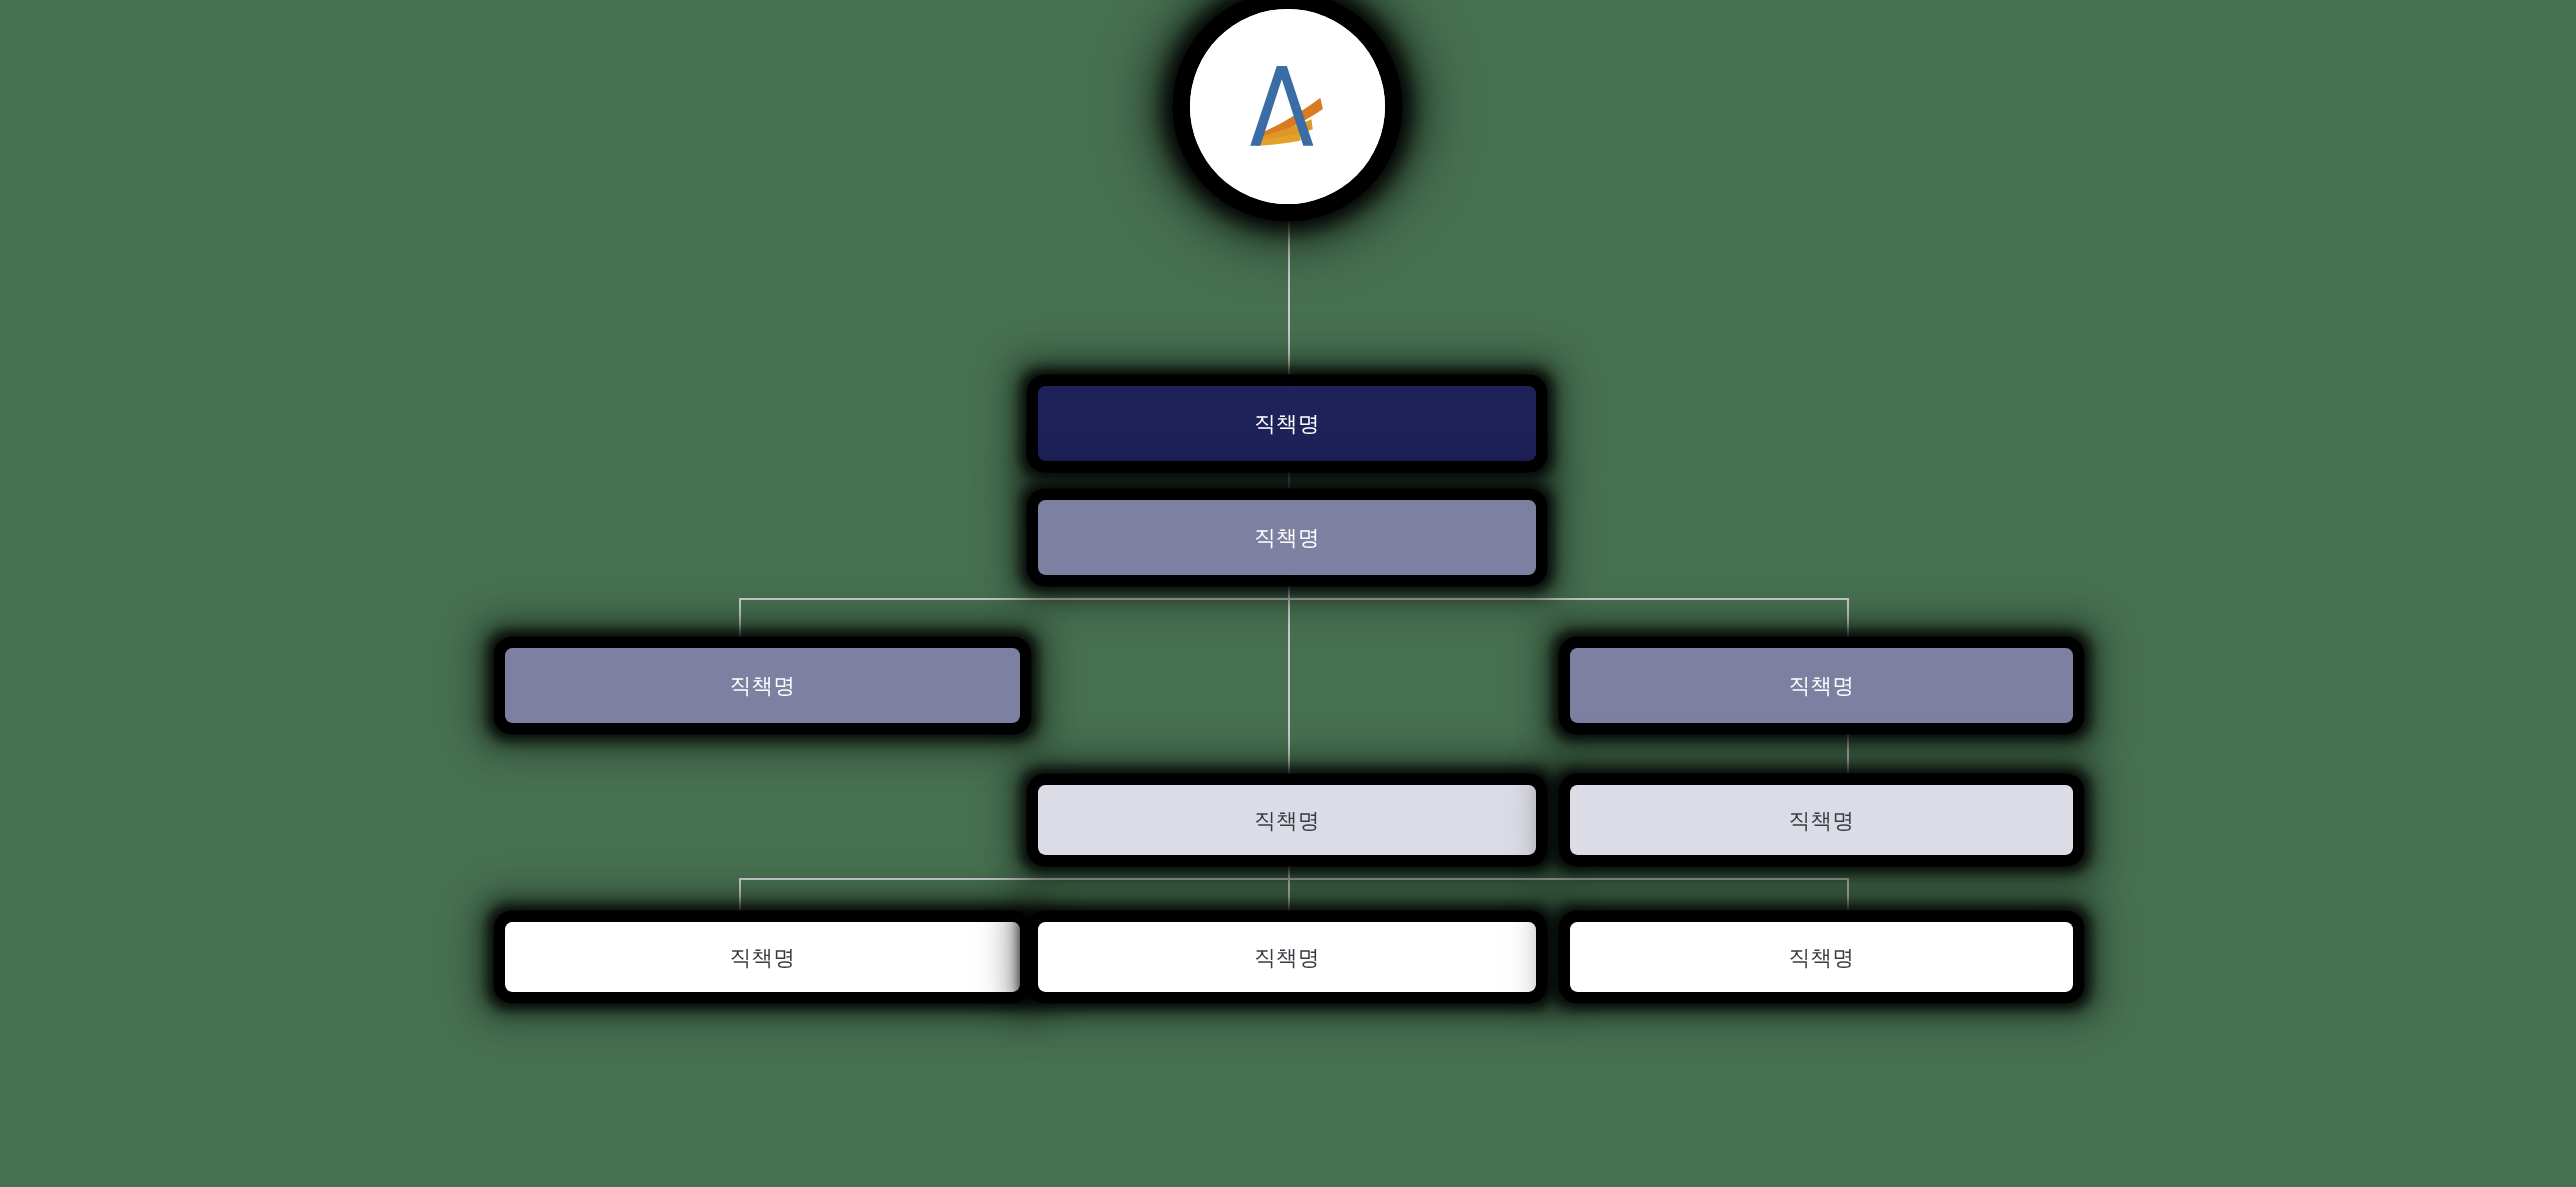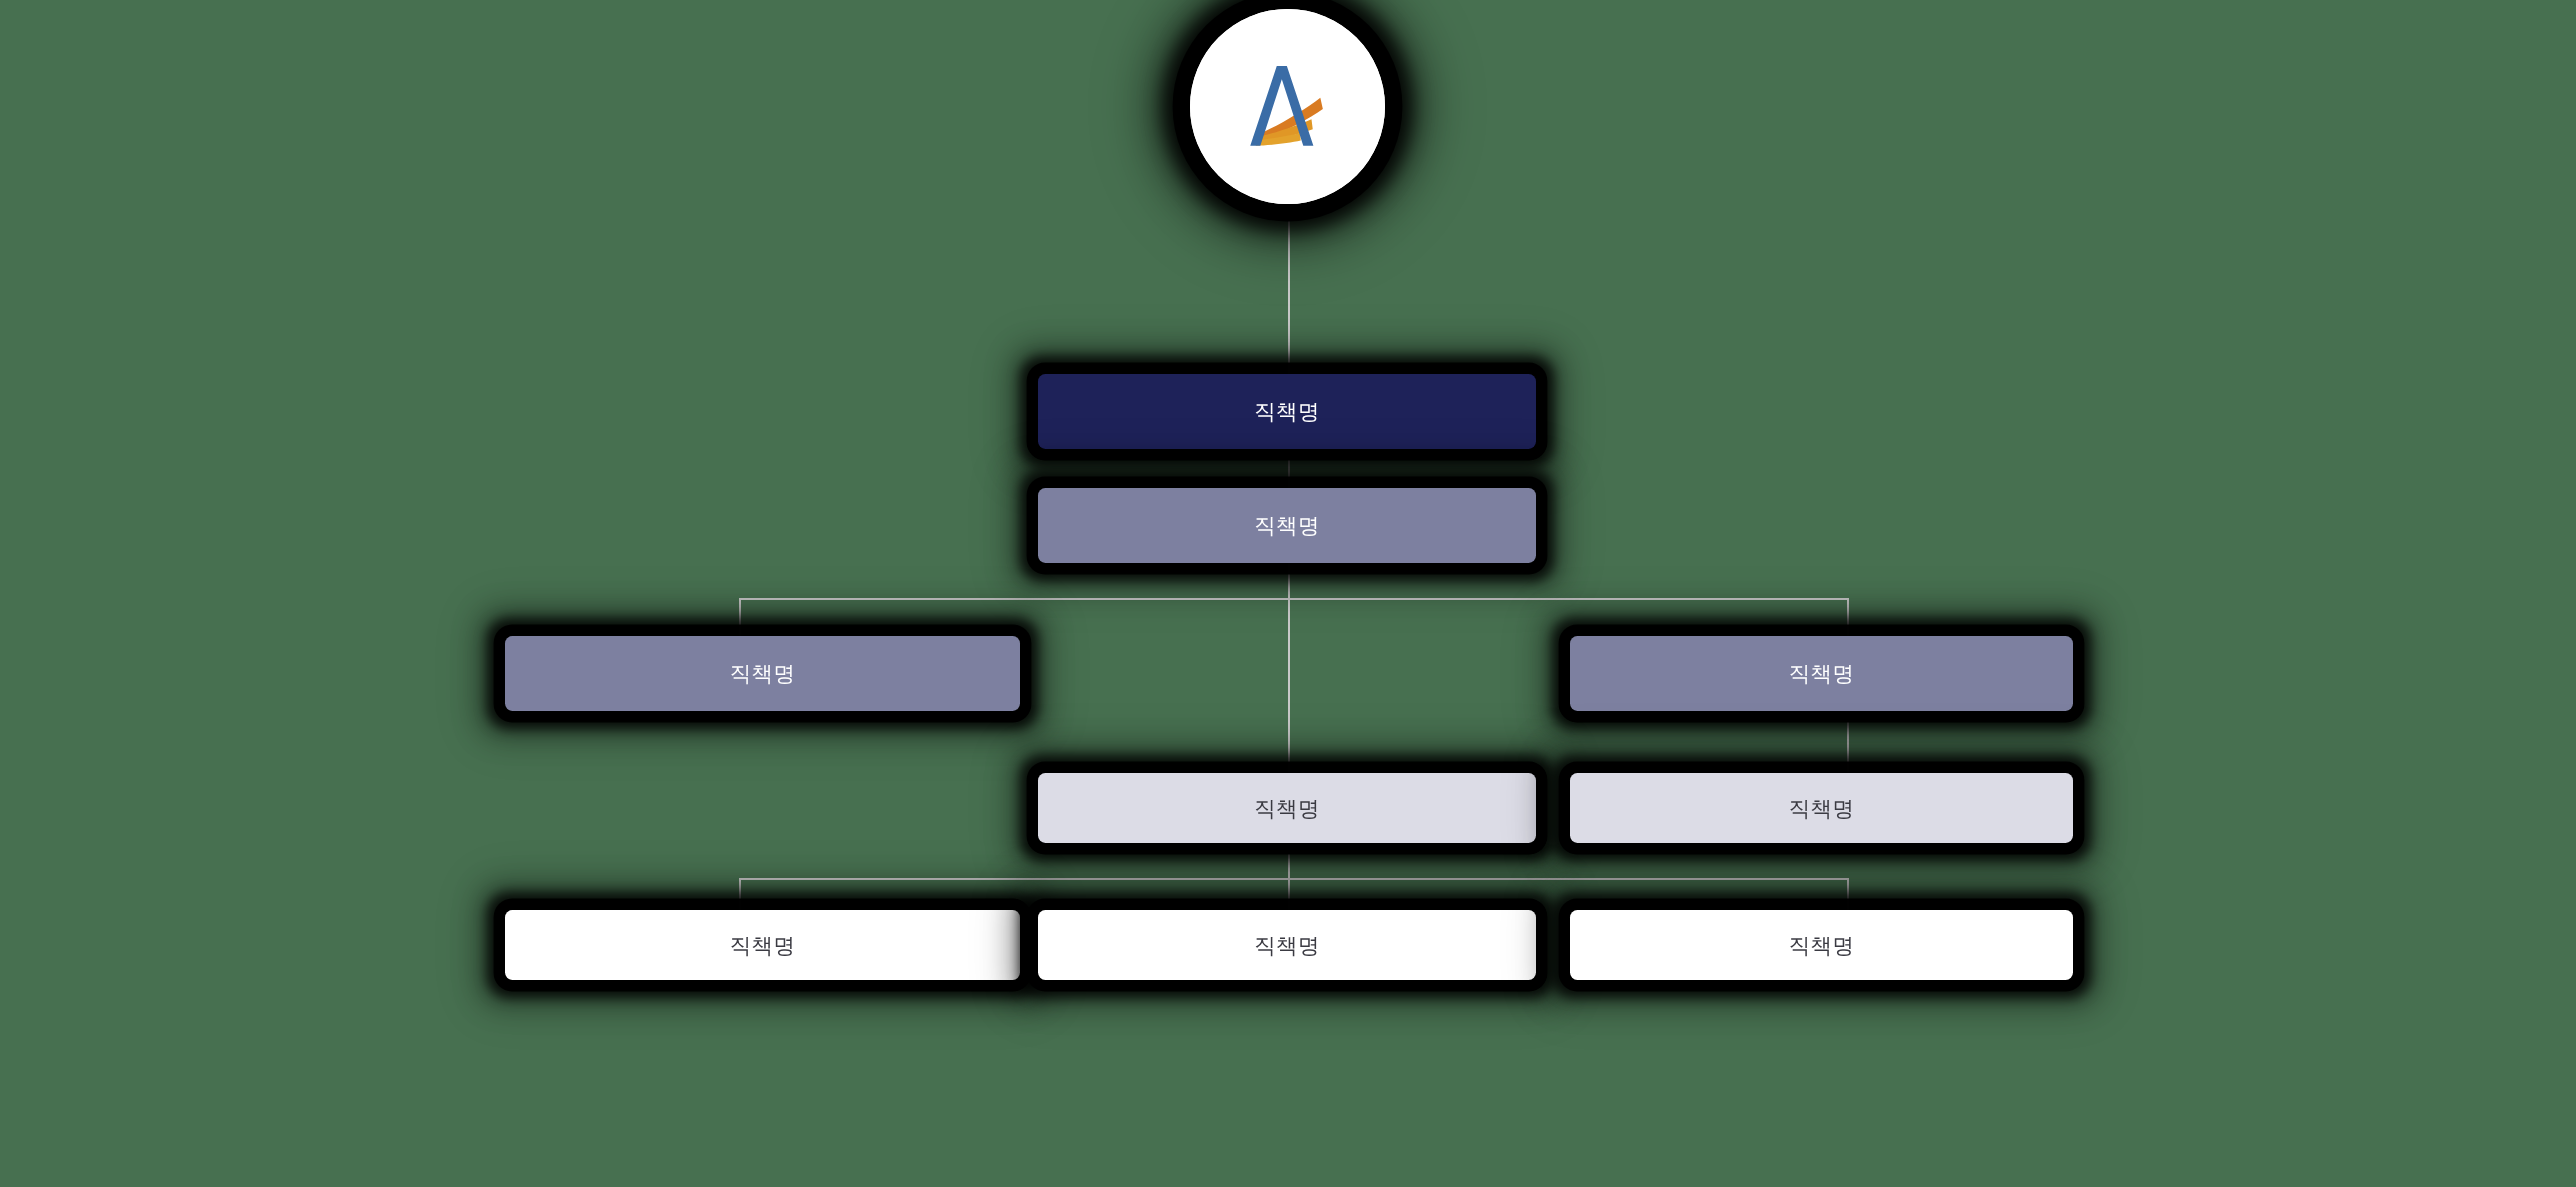--- a/index.html
+++ b/index.html
@@ -71,20 +71,21 @@
     border-radius: 7.4px;
     font-size: 21.5px;
     font-weight: 400;
     letter-spacing: 0.3px;
     box-sizing: border-box;
     box-shadow:
       0 0 0 11.4px rgba(0,0,0,0.95),
       0 0 11.4px 17.4px rgba(0,0,0,0.8),
       0 0 27px 25.5px rgba(0,0,0,0.35),
       0 0 43px 32px rgba(0,0,0,0.12);
+    margin-top: 12px;
   }
   .node-label {
     pointer-events: none;
     white-space: nowrap;
   }
 
   .lvl-navy   { background: #1e2259; color: #ffffff; }
   .lvl-purple { background: #7d80a0; color: #ffffff; }
   .lvl-gray   { background: #dcdce6; color: #3a3a42; }
   .lvl-white  { background: #ffffff; color: #3a3a42; }

